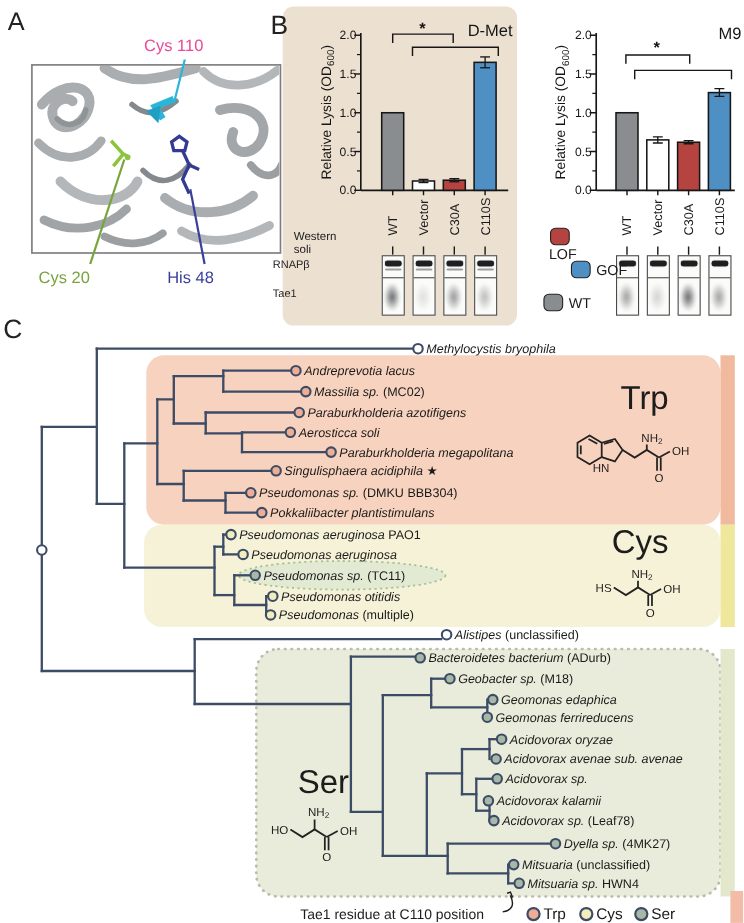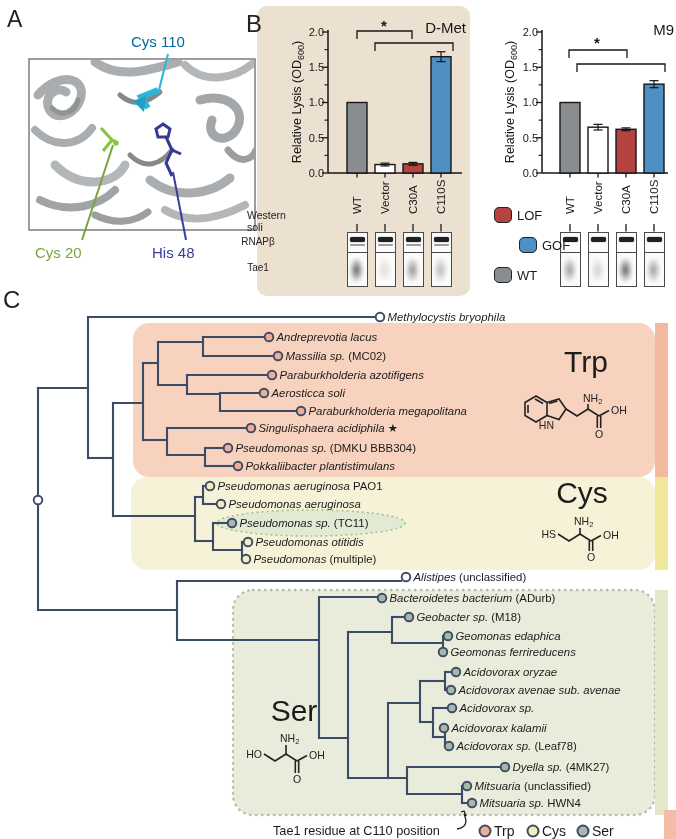--- a/index.html
+++ b/index.html
@@ -13,22 +13,22 @@
   .lane{position:absolute;width:21px;height:55px;background:#fbfbf9;
         border:1.4px solid #4a4a4a;box-sizing:border-box;}
   .lane .band{position:absolute;left:2px;right:2px;top:4px;height:5px;background:#1f1f22;
         border-radius:2px;box-shadow:0 0 1px #1f1f22;}
   .lane .band2{position:absolute;left:2px;right:2px;top:10.5px;height:2.5px;background:#6d6d70;
         opacity:.65;border-radius:1px;}
   .lane .divider{position:absolute;left:0;right:0;top:18.6px;height:1.4px;background:#4a4a4a;}
   .lane .smear{position:absolute;left:1.5px;width:15px;top:24px;height:26px;border-radius:45%;
         background:radial-gradient(closest-side,rgba(52,55,60,.95),rgba(52,55,60,0));
         filter:blur(1.5px);}
-  .wb{position:absolute;font-size:10.5px;color:#222;line-height:11.5px;}
-  .wb.right{text-align:center;}
+  .wb{position:absolute;font-size:10.5px;color:#222;line-height:11.5px;margin-left:20px;}
+  .wb.right{text-align:left;}
   .legend-item{position:absolute;display:flex;align-items:center;}
   .legend-swatch{width:18px;height:16px;border:1.4px solid #222;border-radius:5px;box-sizing:border-box;}
   .legend-text{margin-left:5px;font-size:13px;color:#1b1b1b;}
 </style>
 </head>
 <body>
 
 <div class="fig">
 
   <div class="bcard"></div>
@@ -71,21 +71,21 @@
     <g stroke="#343a93" stroke-width="3" fill="none">
       <path d="M163,124 L170,129 L168,137 L158,137 L156,129 Z"></path>
       <path d="M166,137 L172,150 L166,163 L172,176"></path>
       <path d="M172,150 L181,154"></path>
     </g>
 
     <line x1="168" y1="54" x2="158" y2="94" stroke="#29b6d8" stroke-width="2"></line>
     <line x1="82" y1="240" x2="113" y2="145" stroke="#79a43d" stroke-width="2"></line>
     <line x1="186" y1="240" x2="173" y2="172" stroke="#3a3f9d" stroke-width="2"></line>
   </svg>
-  <div class="reslabel" style="left:131px;top:33px;color:#0369a1;">Cys 110</div>
+  <div class="reslabel" style="left:131px;top:33px;color:#ec4899;">Cys 110</div>
   <div class="reslabel" style="left:35px;top:244px;color:#79a43d;">Cys 20</div>
   <div class="reslabel" style="left:152px;top:244px;color:#3a3f9d;">His 48</div>
 
   <div class="plabel" style="left:246px;top:10px;font-size:24px;">B</div>
 
   <svg id="chart-layer" width="676" height="300" viewBox="0 0 676 300" style="left:0;top:0;">
       <g>
         <line x1="328" y1="30" x2="328" y2="173" stroke="#161616" stroke-width="1.5"></line>
         <line x1="328" y1="173" x2="462" y2="173" stroke="#161616" stroke-width="1.5"></line>
         <line x1="322" y1="32" x2="328" y2="32" stroke="#161616" stroke-width="1.3"></line>
@@ -231,21 +231,21 @@
     </div>
 
   <div class="wb" style="left:247px;top:210px;">
     <div>Western</div>
     <div>soli</div>
   </div>
   <div class="wb right" style="left:228px;top:236px;width:60px;font-size:10px;">RNAPβ</div>
   <div class="wb right" style="left:228px;top:262px;width:60px;font-size:10px;">Tae1</div>
 
   <div id="b-legend">
-      <div class="legend-item" style="left: 494px; top: 207px;">
+      <div class="legend-item" style="left: 494px; top: 207px; flex-direction: column;">
         <div class="legend-swatch" style="background:#b5433f"></div>
                    <div class="legend-text">LOF</div>
       </div>
       <div class="legend-item" style="left: 494px; top: 237px; margin-left: 25px;">
         <div class="legend-swatch" style="background:#4e8fc4"></div>
                    <div class="legend-text">GOF</div>
       </div>
       <div class="legend-item" style="left: 494px; top: 267px;">
         <div class="legend-swatch" style="background:#8a8d8f"></div>
                    <div class="legend-text">WT</div>

